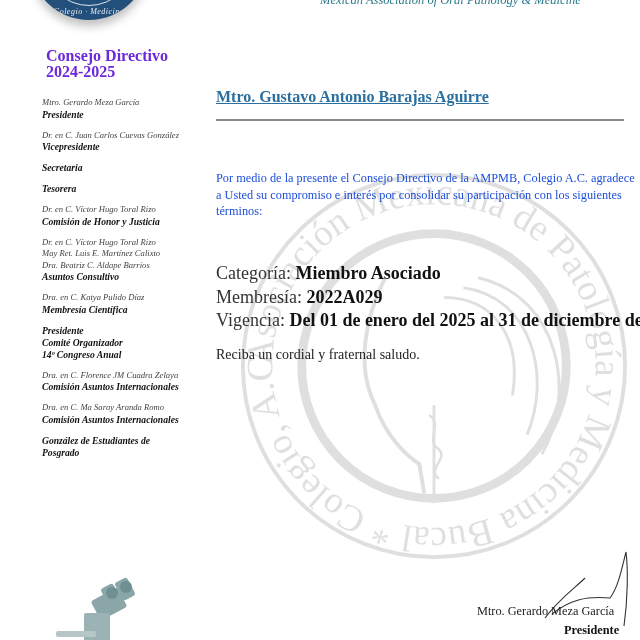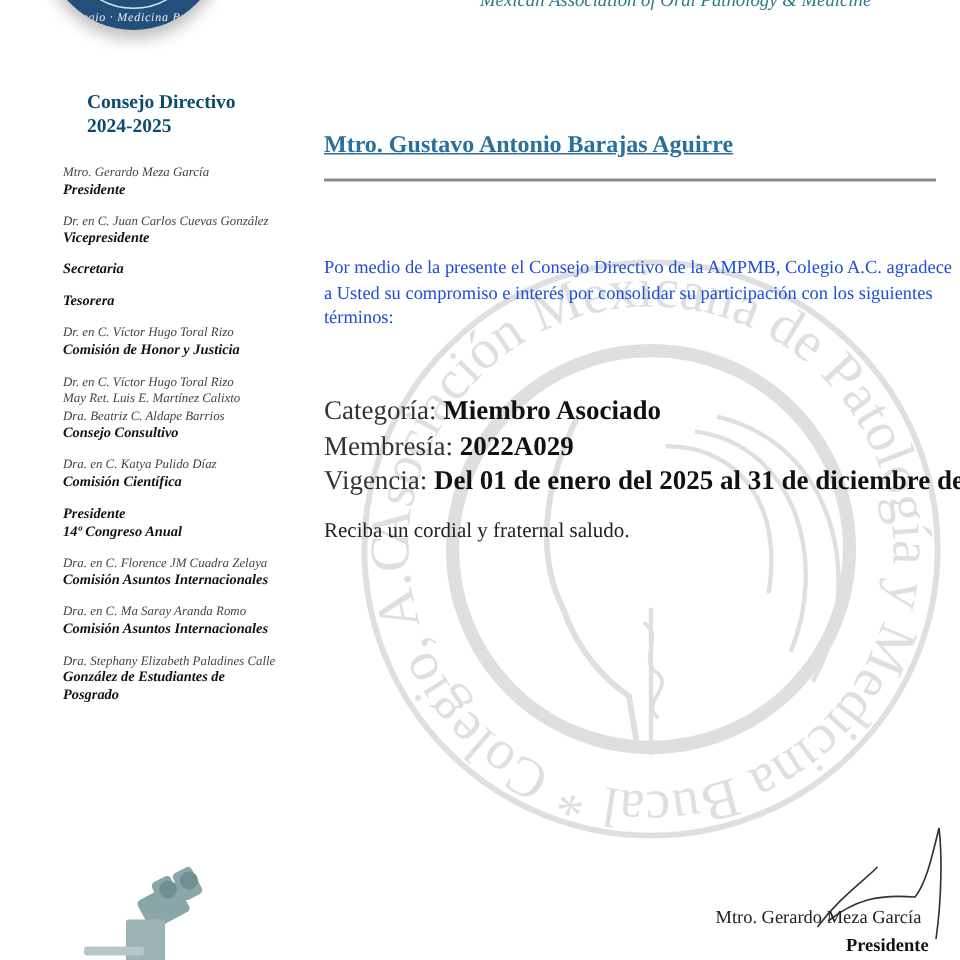--- a/index.html
+++ b/index.html
@@ -4,29 +4,29 @@
 <style>
   html, body { margin:0; padding:0; }
   body { width:640px; height:640px; overflow:hidden; background:#ffffff; position:relative;
          font-family:"Liberation Serif", "DejaVu Serif", serif; color:#222; }
 
   
   .seal { position:absolute; left:30px; top:-98px; width:118px; height:118px; border-radius:50%;
           background:#23507a; box-shadow:0 6px 10px rgba(0,0,0,0.25); overflow:hidden; }
   .seal-inner { position:absolute; left:14px; top:14px; width:90px; height:90px; border-radius:50%;
                 border:1.5px solid #d8e3ee; box-sizing:border-box; }
-  .seal-text { position:absolute; left:0; right:0; bottom:4px; text-align:center; color:#e8eef5;
+  .seal-text { position:absolute; left:0; right:0; bottom:4px; text-align:right; color:#e8eef5;
                font-size:8px; font-style:italic; letter-spacing:0.5px; }
 
   .header-tagline { position:absolute; left:320px; top:-7px; font-size:12.5px; font-style:italic;
                     color:#2d7a8c; white-space:nowrap; }
 
   
   .sidebar { position:absolute; left:42px; top:44px; width:180px; }
-  .sidebar-title { color:#0c4a6e; font-weight:bold; font-size:13px; line-height:16px; margin:16px; }
+  .sidebar-title { color:#6d28d9; font-weight:bold; font-size:16px; line-height:16px; margin:4px; }
   .board { margin-top:17px; }
   .member { margin-bottom:9px; }
   .member-name { font-style:italic; font-size:8.6px; color:#444; line-height:11.5px; white-space:nowrap; }
   .member-role { font-style:italic; font-weight:bold; font-size:9.6px; color:#111; line-height:12px; white-space:nowrap; }
 
   
   .recipient { position:absolute; left:216px; top:88px; font-size:16px; font-weight:bold; color:#2a6f9e; white-space:nowrap;text-decoration:underline; }
   .rule { position:absolute; left:216px; top:119px; width:408px; height:1.5px; background:#8a8a8a; }
 
   .body-text { position:absolute; left:216px; top:170px; width:420px; font-size:12.3px; line-height:16.5px; color:#1d4ed8; }
@@ -79,40 +79,40 @@
         <div class="member-role">Tesorera</div>
       </div>
       <div class="member">
         <div class="member-name">Dr. en C. Víctor Hugo Toral Rizo</div>
         <div class="member-role">Comisión de Honor y Justicia</div>
       </div>
       <div class="member">
         <div class="member-name">Dr. en C. Víctor Hugo Toral Rizo</div>
         <div class="member-name">May Ret. Luis E. Martínez Calixto</div>
         <div class="member-name">Dra. Beatriz C. Aldape Barrios</div>
-        <div class="member-role">Consejo Consultivo</div>
+        <div class="member-role">Asuntos Consultivo</div>
       </div>
       <div class="member">
         <div class="member-name">Dra. en C. Katya Pulido Díaz</div>
-        <div class="member-role">Comisión Científica</div>
+        <div class="member-role">Membresía Científica</div>
       </div>
       <div class="member">
         <div class="member-role">Presidente</div>
+        <div class="member-role">Comité Organizador</div>
         <div class="member-role">14º Congreso Anual</div>
       </div>
       <div class="member">
         <div class="member-name">Dra. en C. Florence JM Cuadra Zelaya</div>
         <div class="member-role">Comisión Asuntos Internacionales</div>
       </div>
       <div class="member">
         <div class="member-name">Dra. en C. Ma Saray Aranda Romo</div>
         <div class="member-role">Comisión Asuntos Internacionales</div>
       </div>
       <div class="member">
-        <div class="member-name">Dra. Stephany Elizabeth Paladines Calle</div>
         <div class="member-role">González de Estudiantes de</div>
         <div class="member-role">Posgrado</div>
       </div>
     </div>
 </div>
 
 <svg class="microscope" viewBox="0 0 110 70">
   <g fill="#8aa6a8">
     <rect x="48" y="18" width="30" height="22" rx="3" transform="rotate(-28 63 29)"></rect>
     <rect x="72" y="4" width="14" height="20" rx="3" transform="rotate(-28 79 14)"></rect>

